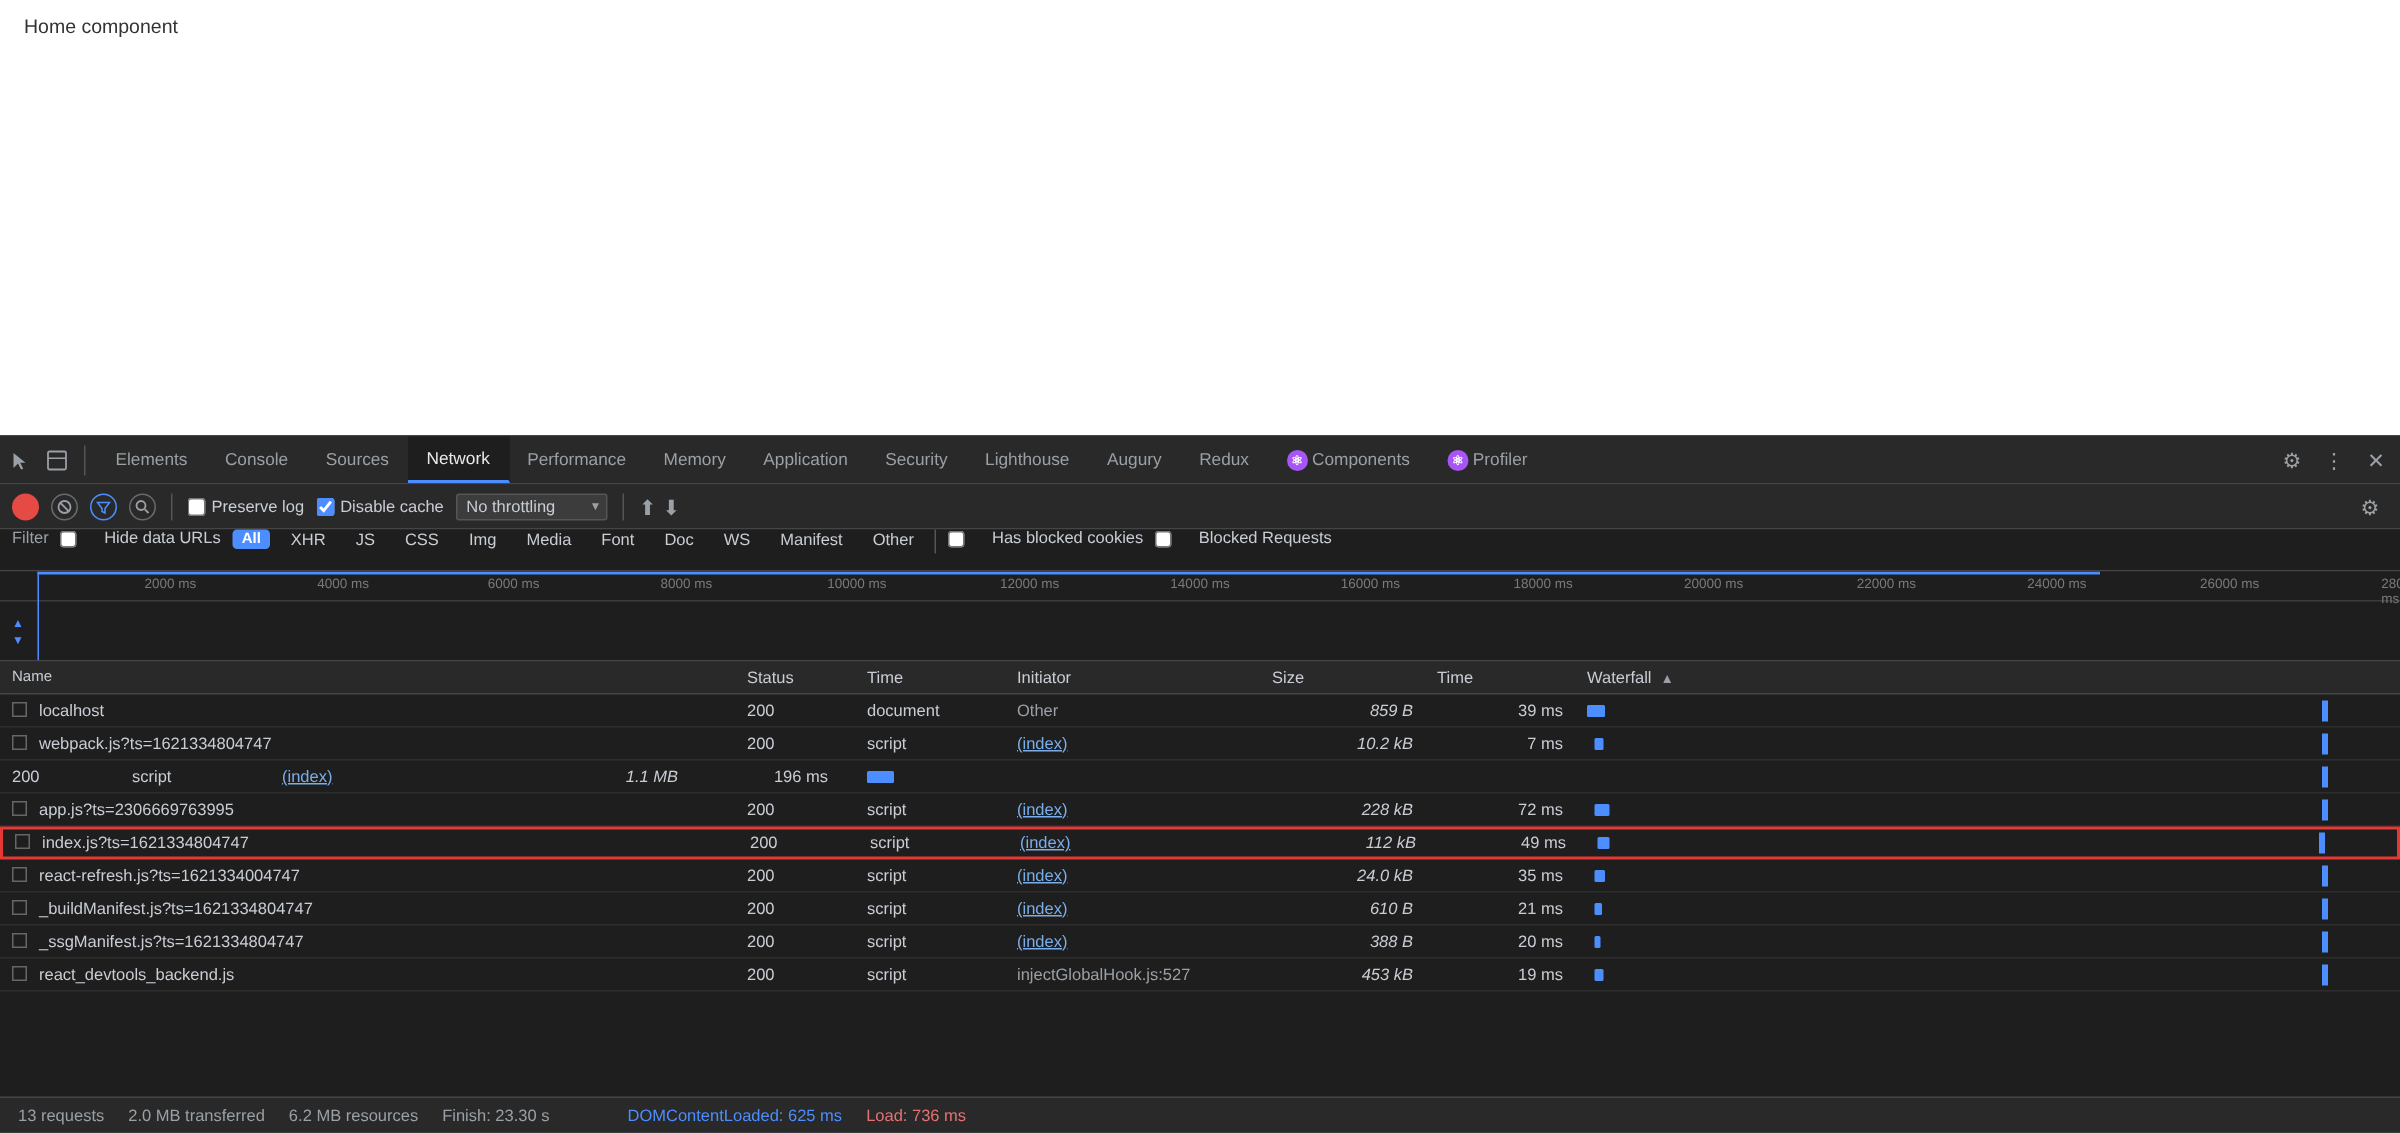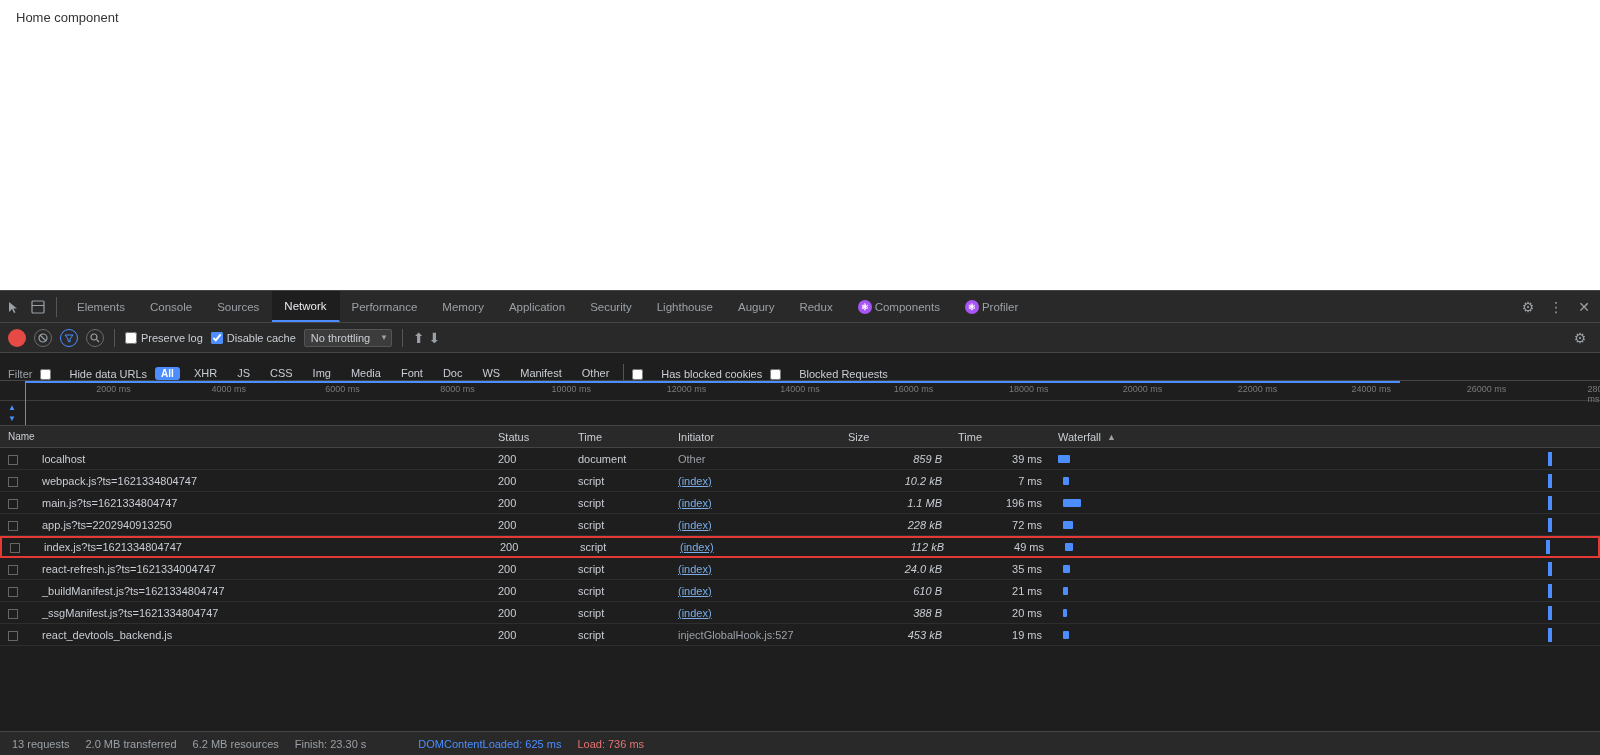--- a/index.html
+++ b/index.html
@@ -154,21 +154,21 @@
     .checkbox-label input[type="checkbox"] {
       width: 12px;
       height: 12px;
       accent-color: #4c8eff;
     }
     .throttle-select {
       background: #3c3c3c;
       border: 1px solid #555;
       color: #c9cdd4;
       font-size: 11px;
-      padding: 2px 20px 2px 6px;
+      padding: 2px 33px 2px 6px;
       border-radius: 2px;
       cursor: pointer;
       appearance: none;
       -webkit-appearance: none;
       position: relative;
     }
     .throttle-wrapper {
       position: relative;
       display: flex;
       align-items: center;
@@ -187,21 +187,21 @@
       color: #9aa0a6;
       font-size: 14px;
     }
     .toolbar-right {
       margin-left: auto;
     }
 
     
     .filter-bar {
       display: flex;
-      align-items: flex-end;
+      align-items: flex-start;
       background: #1e1e1e;
       border-bottom: 1px solid #454545;
       height: 28px;
       padding: 0 8px;
       gap: 8px;
       flex-shrink: 0;
     }
     .filter-input-wrapper {
       display: flex;
       align-items: center;
@@ -242,21 +242,21 @@
     .filter-separator {
       width: 1px;
       height: 16px;
       background: #555;
     }
 
     
     .timeline-area {
       background: #1e1e1e;
       border-bottom: 1px solid #454545;
-      height: 45px;
+      height: 60px;
       position: relative;
       flex-shrink: 0;
       overflow: hidden;
     }
     .timeline-ruler {
       display: flex;
       align-items: center;
       height: 20px;
       border-bottom: 1px solid #3c3c3c;
       position: relative;
@@ -338,21 +338,21 @@
       border: 2px solid #e53935;
       background: #1e1e1e;
     }
     .cell {
       font-size: 11px;
       color: #c9cdd4;
       overflow: hidden;
       text-overflow: ellipsis;
       white-space: nowrap;
     }
-    .cell-name { flex: 0 0 490px; display: flex; align-items: flex-end; gap: 20px; }
+    .cell-name { flex: 0 0 490px; display: flex; align-items: flex-start; gap: 4px; }
     .cell-status { flex: 0 0 80px; }
     .cell-type { flex: 0 0 100px; }
     .cell-initiator { flex: 0 0 170px; color: #7baee8; }
     .cell-size { flex: 0 0 110px; text-align: right; padding-right: 16px; font-style: italic; }
     .cell-time { flex: 0 0 100px; text-align: right; padding-right: 16px; }
     .cell-waterfall { flex: 1; position: relative; height: 100%; display: flex; align-items: center; }
 
     .row-checkbox {
       width: 10px;
       height: 10px;
@@ -652,41 +652,37 @@
       </div>
       <div class="cell cell-size">10.2 kB</div>
       <div class="cell cell-time">7 ms</div>
       <div class="cell cell-waterfall">
         <div class="waterfall-bar" style="left:1%; width:6px;"></div>
         <div class="waterfall-dot"></div>
       </div>
     </div>
 
     <div class="table-row">
-      <div class="cell cell-name">
-        <div class="row-checkbox"></div>
-        <span>main.js?ts=1621334804747</span>
-      </div>
       <div class="cell cell-status">200</div>
       <div class="cell cell-type">script</div>
       <div class="cell cell-initiator">
         <span class="initiator-link">(index)</span>
       </div>
       <div class="cell cell-size">1.1 MB</div>
       <div class="cell cell-time">196 ms</div>
       <div class="cell cell-waterfall">
         <div class="waterfall-bar" style="left:1%; width:18px;"></div>
         <div class="waterfall-dot"></div>
       </div>
     </div>
 
     <div class="table-row">
       <div class="cell cell-name">
         <div class="row-checkbox"></div>
-        <span>app.js?ts=2202940913250</span>
+        <span>app.js?ts=2306669763995</span>
       </div>
       <div class="cell cell-status">200</div>
       <div class="cell cell-type">script</div>
       <div class="cell cell-initiator">
         <span class="initiator-link">(index)</span>
       </div>
       <div class="cell cell-size">228 kB</div>
       <div class="cell cell-time">72 ms</div>
       <div class="cell cell-waterfall">
         <div class="waterfall-bar" style="left:1%; width:10px;"></div>

